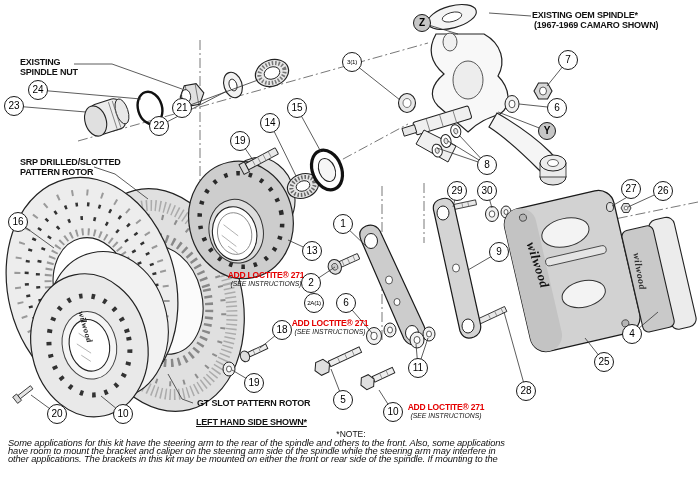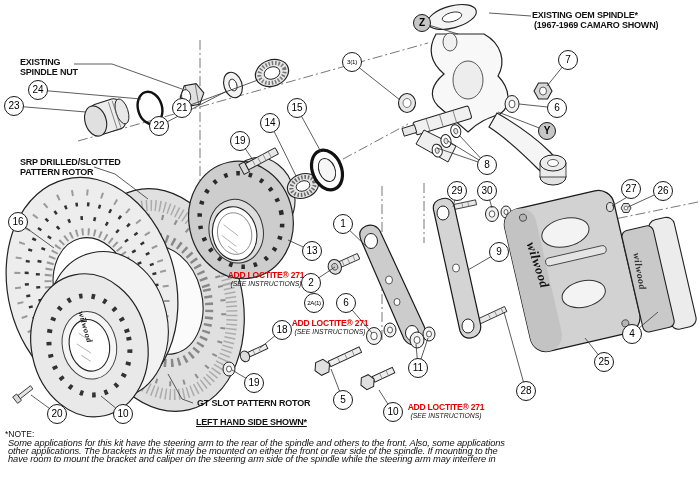--- a/index.html
+++ b/index.html
@@ -7,21 +7,21 @@
          font-family:"Liberation Sans",sans-serif;}
   svg.art{position:absolute;left:0;top:0;}
   
   .lbl{position:absolute;font:bold 9px/10px "Liberation Sans",sans-serif;color:#111;
        letter-spacing:-0.2px;white-space:nowrap;}
   .underline{text-decoration:underline;}
   .loctite{position:absolute;width:80px;text-align:center;white-space:nowrap;}
   .lt-title{font:bold 8.5px/9px "Liberation Sans",sans-serif;color:#e50000;letter-spacing:-0.2px;}
   .lt-sub{font:italic 6.8px/8px "Liberation Sans",sans-serif;color:#111;}
   .note{position:absolute;left:5px;top:430px;width:692px;}
-  .note-h{font:8.5px/9px "Liberation Sans",sans-serif;color:#111;}
+  .note-h{font:8.5px/9px "Liberation Sans",sans-serif;color:#111;text-align:center;}
   .note-line{font:italic 9.3px/8.2px "Liberation Sans",sans-serif;color:#111;
              letter-spacing:-0.1px;white-space:nowrap;}
   
   .co{position:absolute;width:20px;height:20px;border:1.2px solid #1a1a1a;border-radius:50%;
       background:#fff;font:10px/18px "Liberation Sans",sans-serif;text-align:center;color:#000;
       box-sizing:border-box;}
   .co-sm{font-size:6.2px;letter-spacing:-0.3px;}
   .co-letter{width:18px;height:18px;background:#c6c6c6;font-weight:bold;font-size:10px;line-height:16px;}
   
   .brand{position:absolute;font:italic bold 9px "Liberation Serif",serif;color:#222;
@@ -378,18 +378,18 @@
   <div class="co" style="left:516px;top:381px">28</div>
   <div class="co" style="left:447px;top:181px">29</div>
   <div class="co" style="left:477px;top:181px">30</div>
   <div class="co co-letter" style="left:538px;top:122px">Y</div>
   <div class="co co-letter" style="left:413px;top:14px">Z</div>
 
   <div class="note">
     <div class="note-h">*NOTE:</div>
     <div style="padding-left:3px">
       <div class="note-line">Some applications for this kit have the steering arm to the rear of the spindle and others to the front.  Also, some applications</div>
+      <div class="note-line">have room to mount the bracket and caliper on the steering arm side of the spindle while the steering arm may interfere in</div>
       <div class="note-line">other applications.  The brackets in this kit may be mounted on either the front or rear side of the spindle.  If mounting to the</div>
-      <div class="note-line">have room to mount the bracket and caliper on the steering arm side of the spindle while the steering arm may interfere in</div>
     </div>
   </div>
 
 </div>
 
 </body></html>

